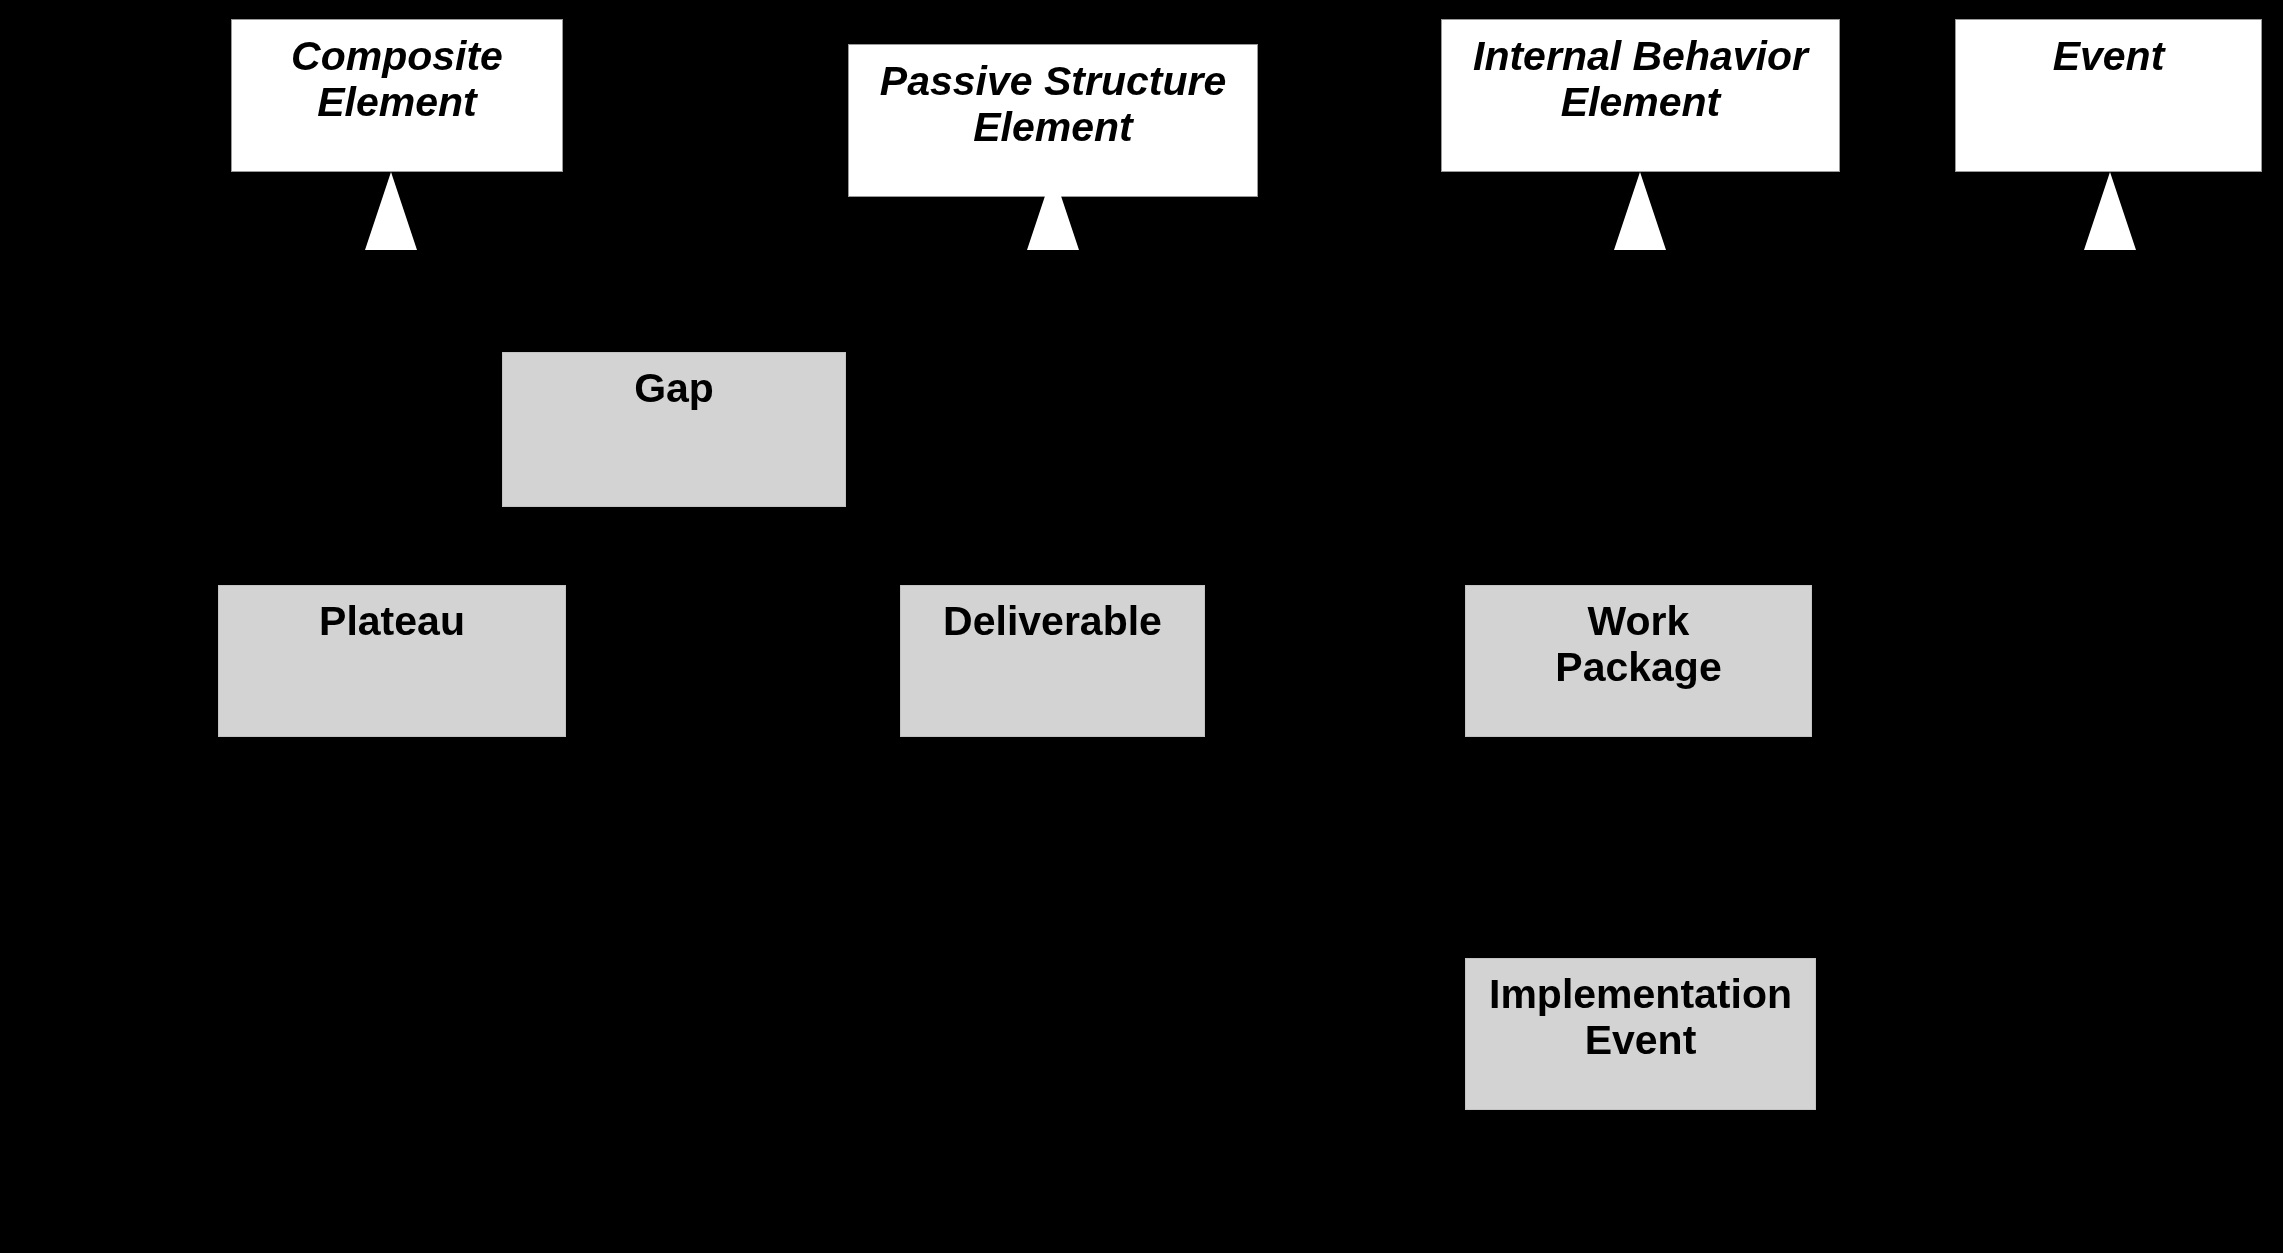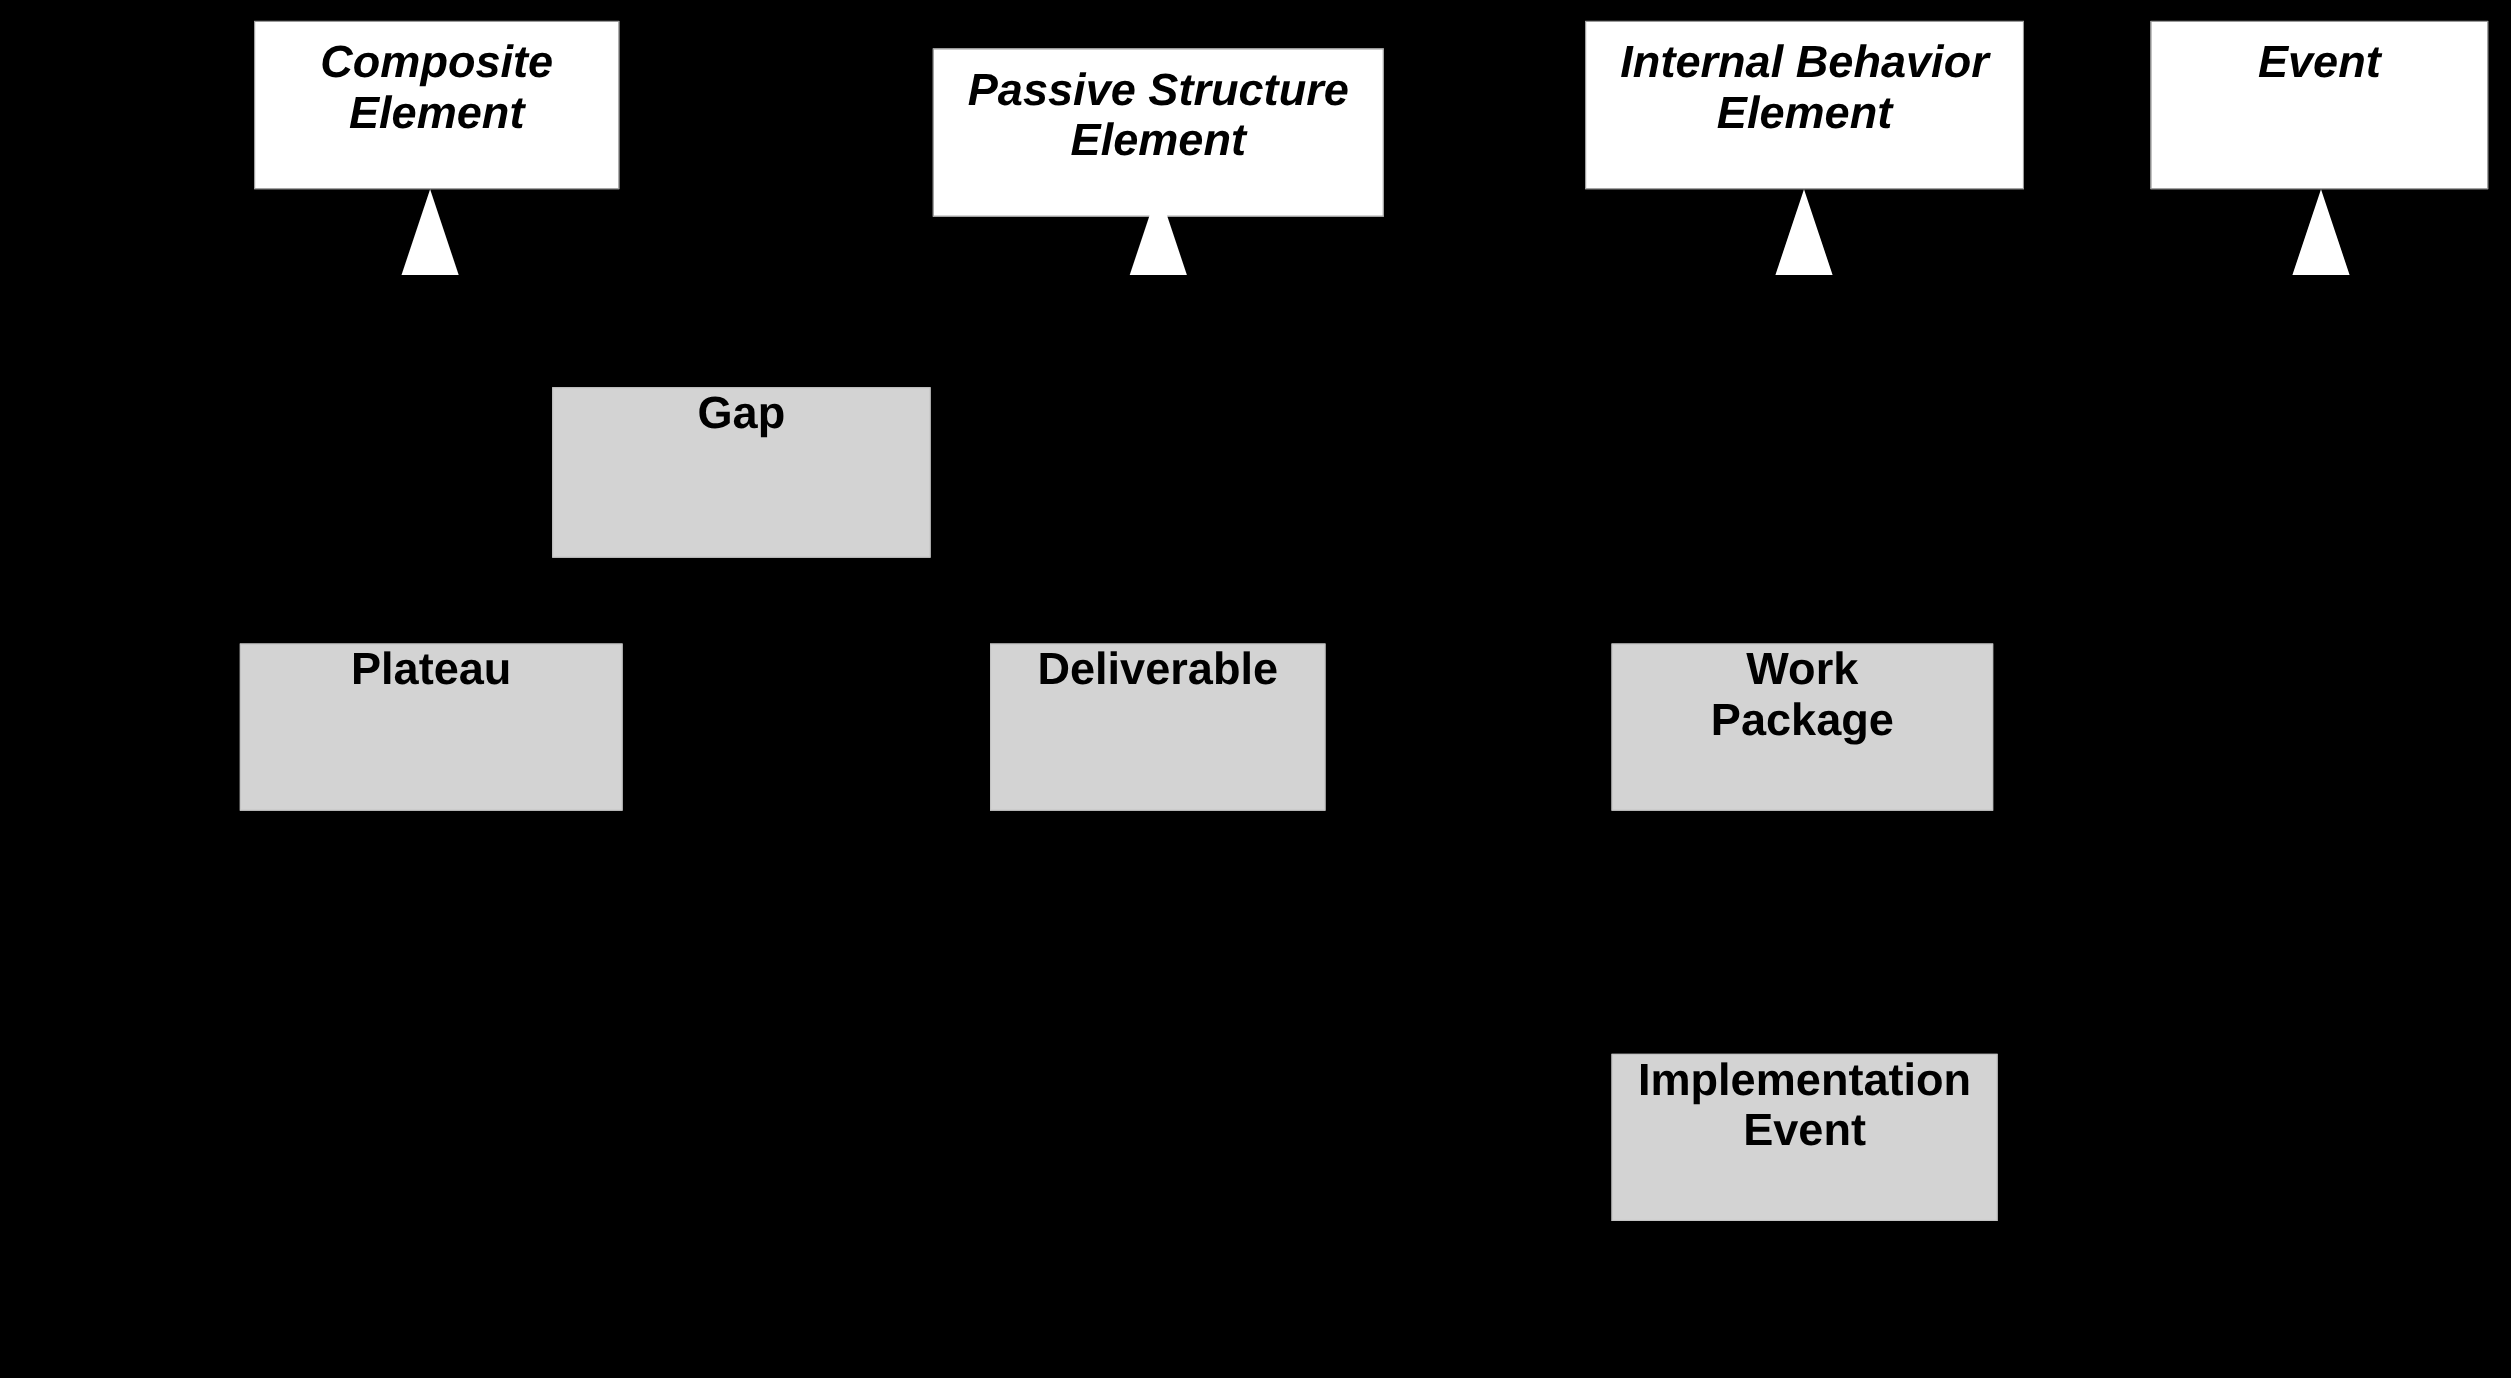--- a/index.html
+++ b/index.html
@@ -56,20 +56,21 @@
     font-size: 41px;
     padding-top: 14px;
   }
   
   .node.concrete {
     background: #d3d3d3;
     border: 1px solid #c3c3c3;
     font-style: normal;
     font-weight: bold;
     font-size: 41px;
+    padding-top: 13px;
   }
   
   .arrowhead {
     position: absolute;
     width: 0;
     height: 0;
     border-left: 26px solid transparent;
     border-right: 26px solid transparent;
     border-bottom: 78px solid #ffffff;
   }

